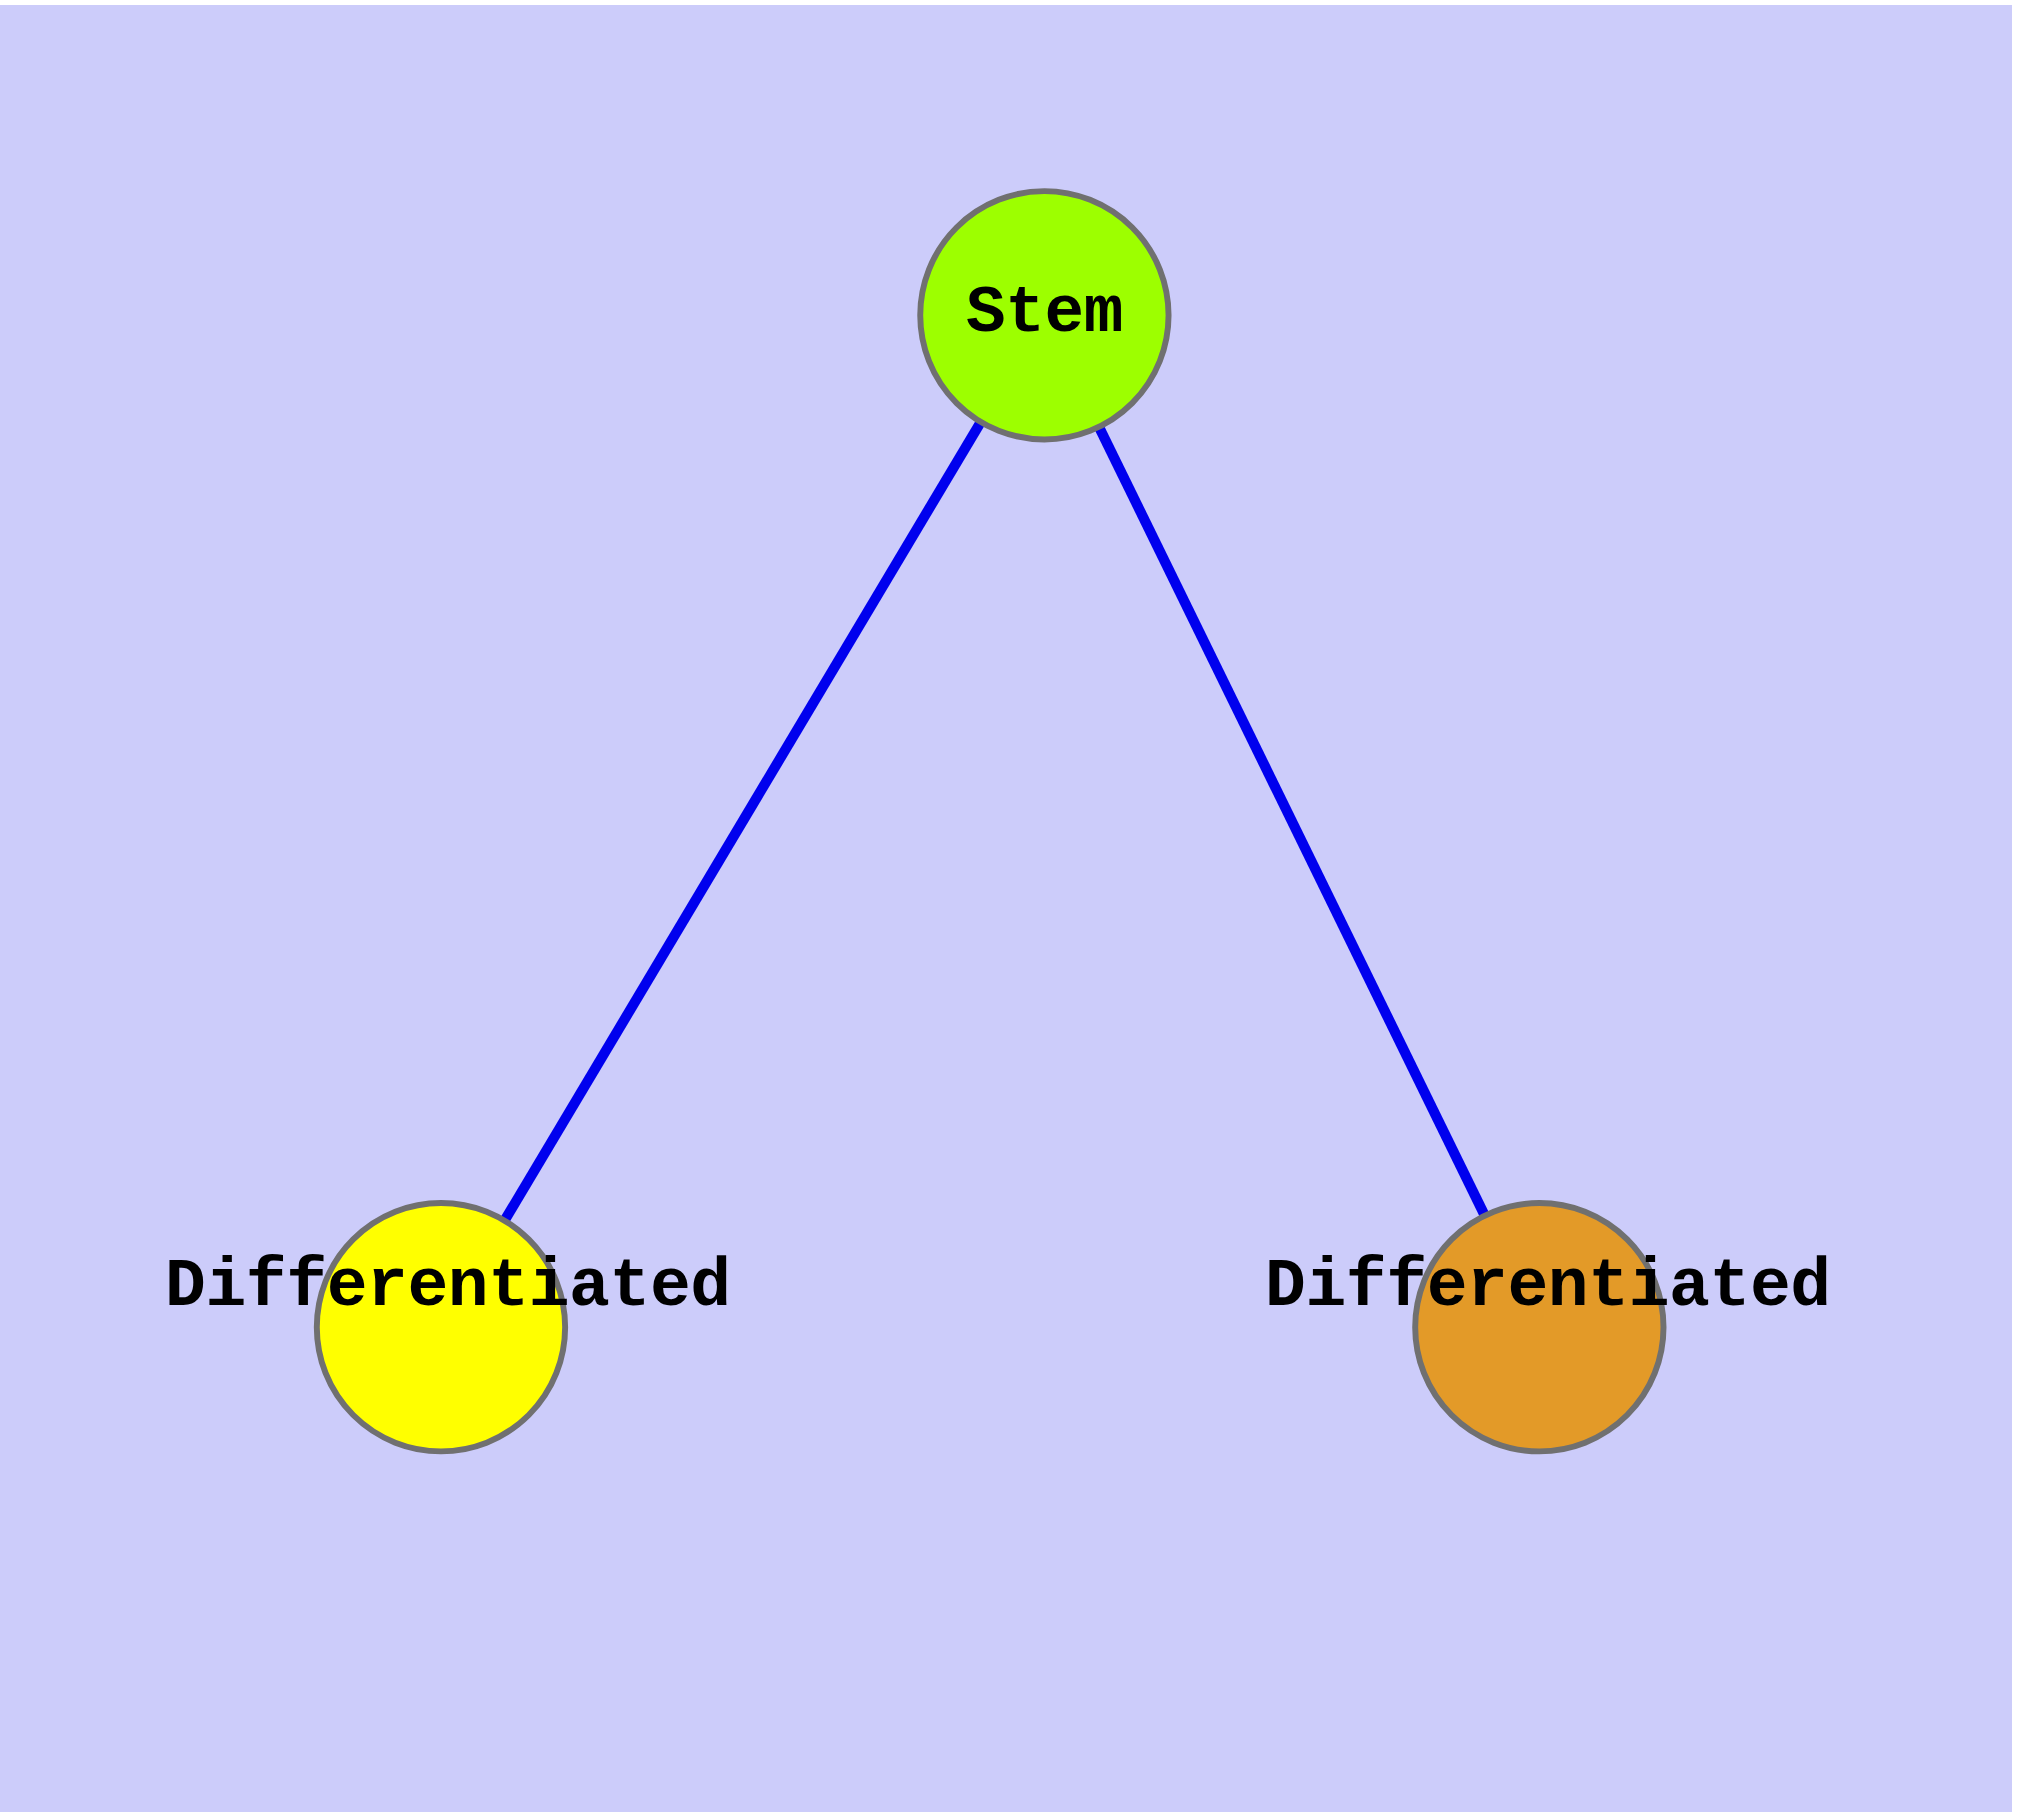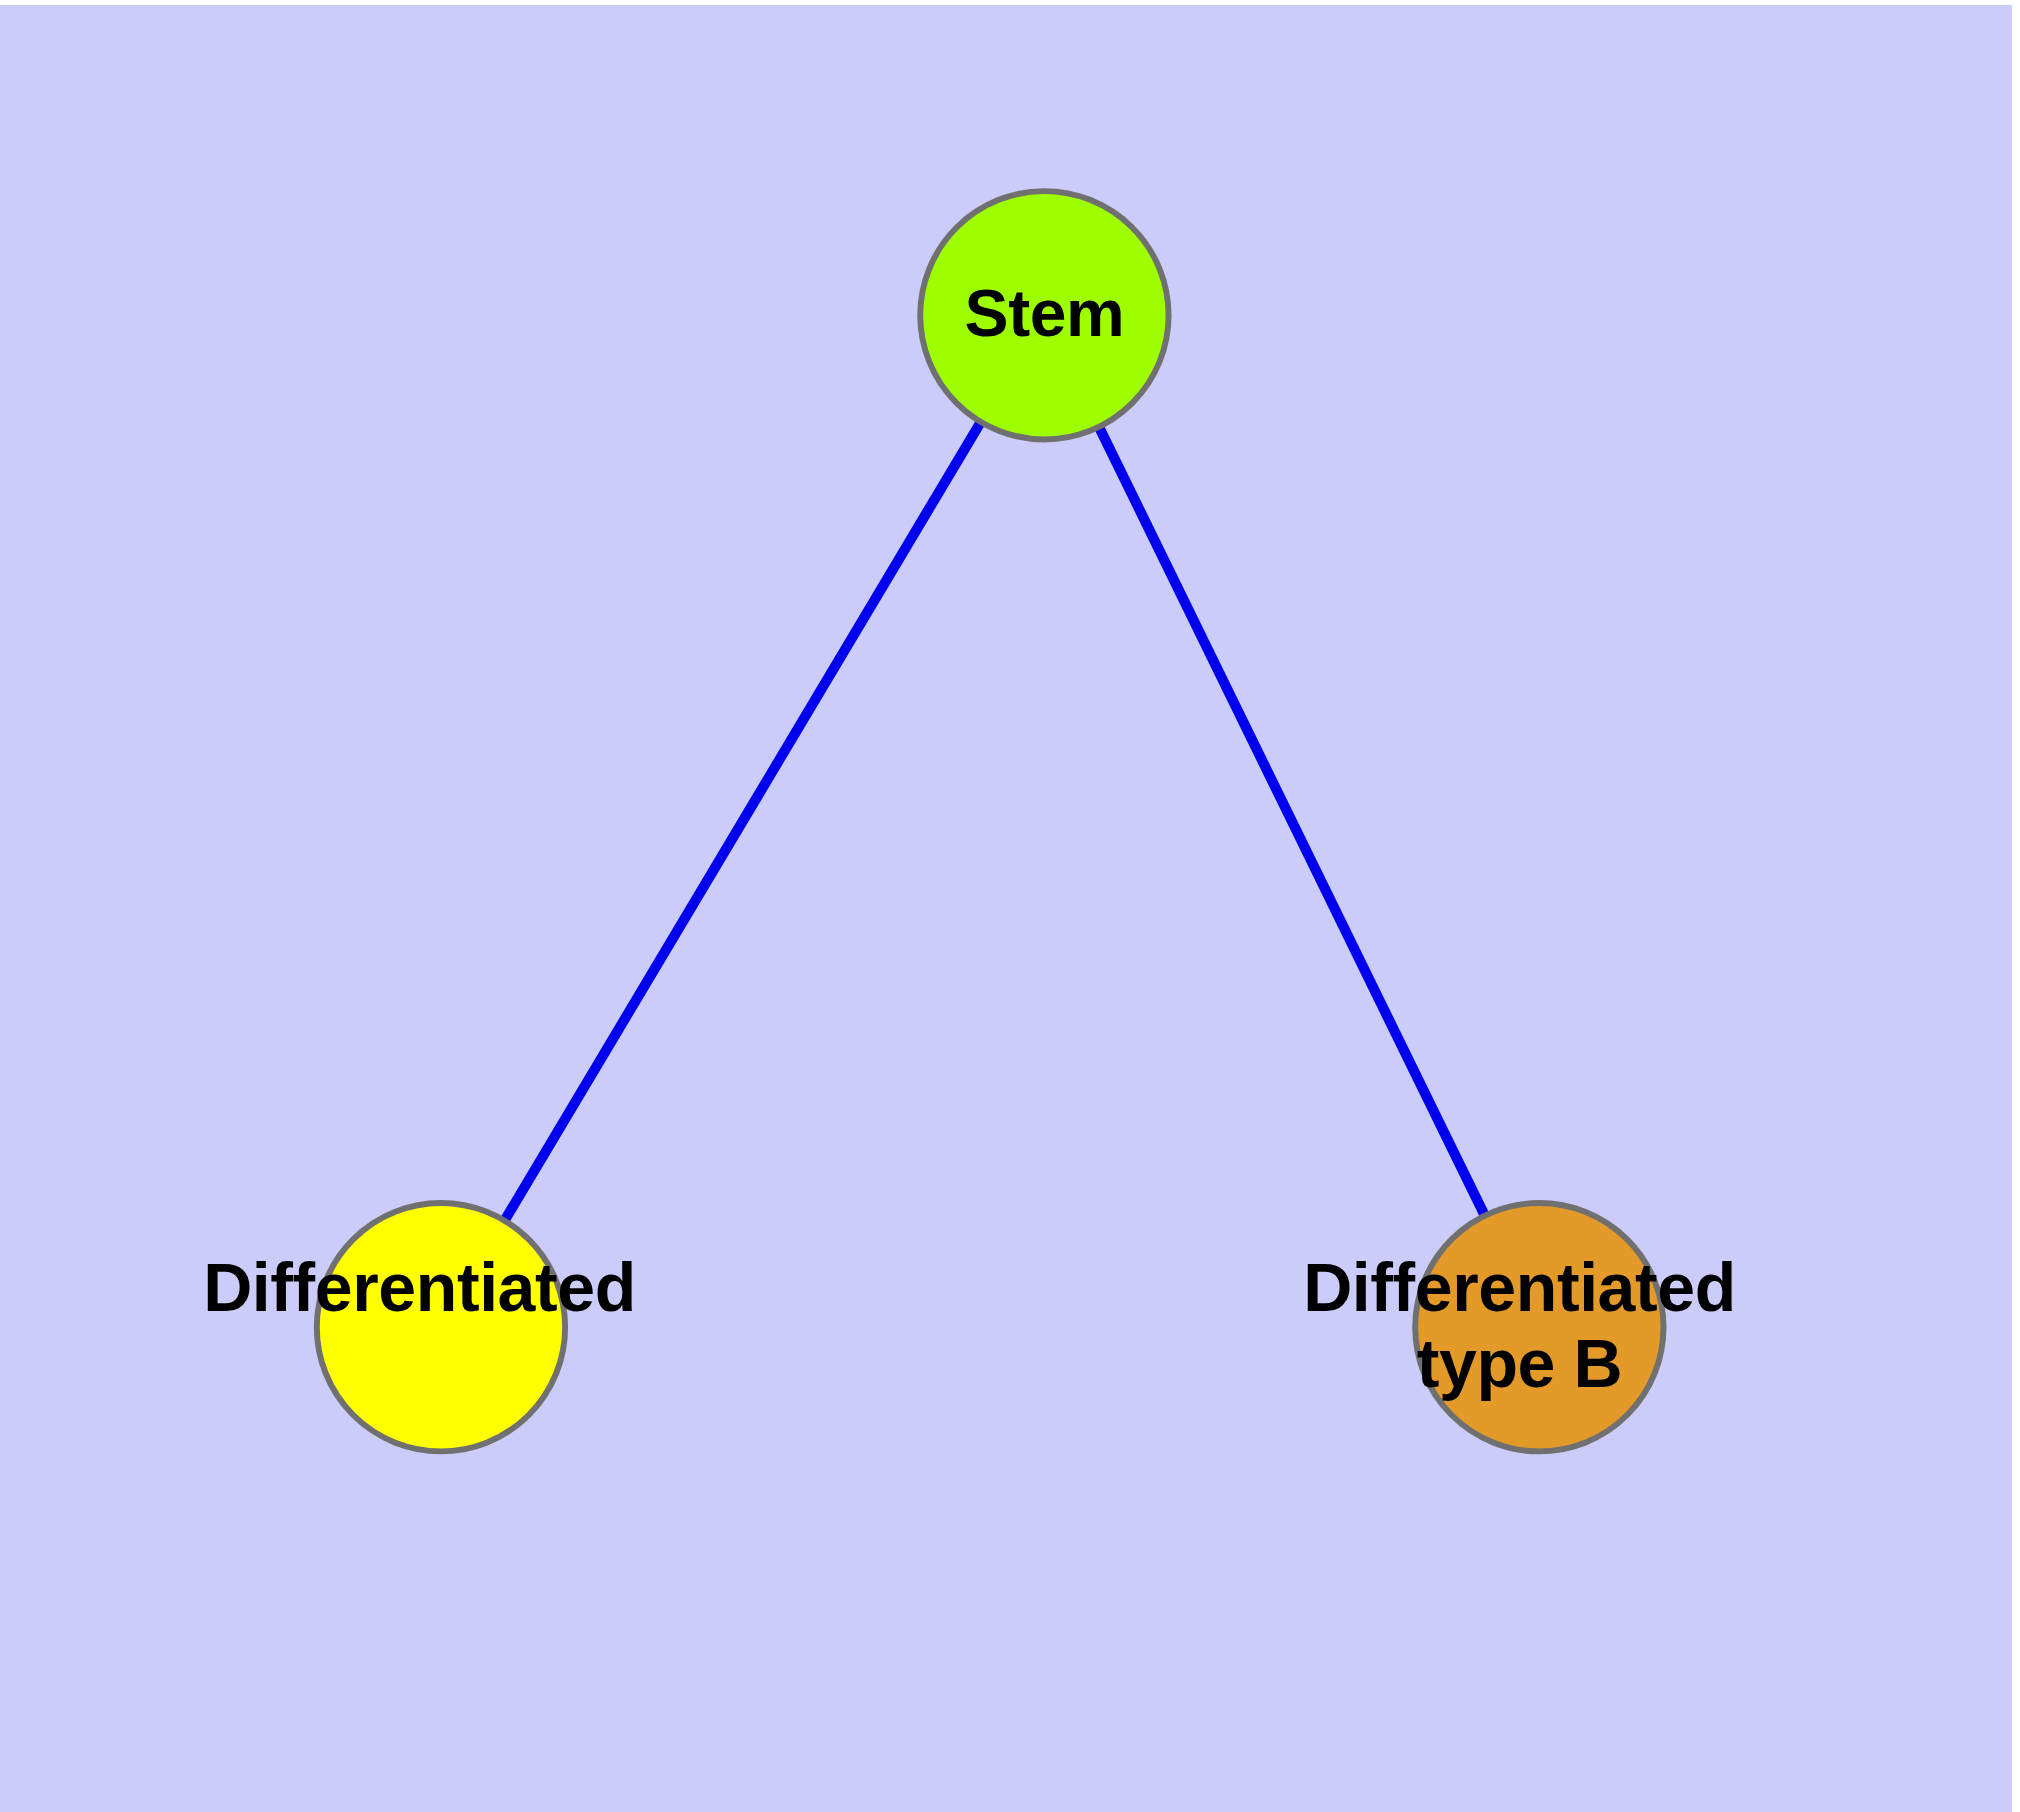--- a/index.html
+++ b/index.html
@@ -29,21 +29,21 @@
     left: 0;
     top: 0;
     width: 2021px;
     height: 1812px;
   }
   .node-label {
     position: absolute;
     text-align: center;
     color: #000000;
     font-weight: bold;
-    font-family: Liberation Sans, sans-serif;
+    font-family: Liberation Mono, monospace;
     line-height: 1.12;
     white-space: nowrap;
     letter-spacing: -0.4px;
     pointer-events: none;
   }
   .label-stem {
     font-size: 66px;
     left: 790px;
     top: 277px;
     width: 509px;
@@ -85,17 +85,16 @@
   <div class="node-label label-stem" style="color: rgb(0, 0, 0);">
     <div>Stem</div>
   </div>
 
   <div class="node-label label-a" style="color: rgb(0, 0, 0);">
     <div>Differentiated</div>
   </div>
 
   <div class="node-label label-b" style="color: rgb(0, 0, 0);">
     <div>Differentiated</div>
-    <div>type B</div>
   </div>
 
 </div>
 
 
 </body></html>

